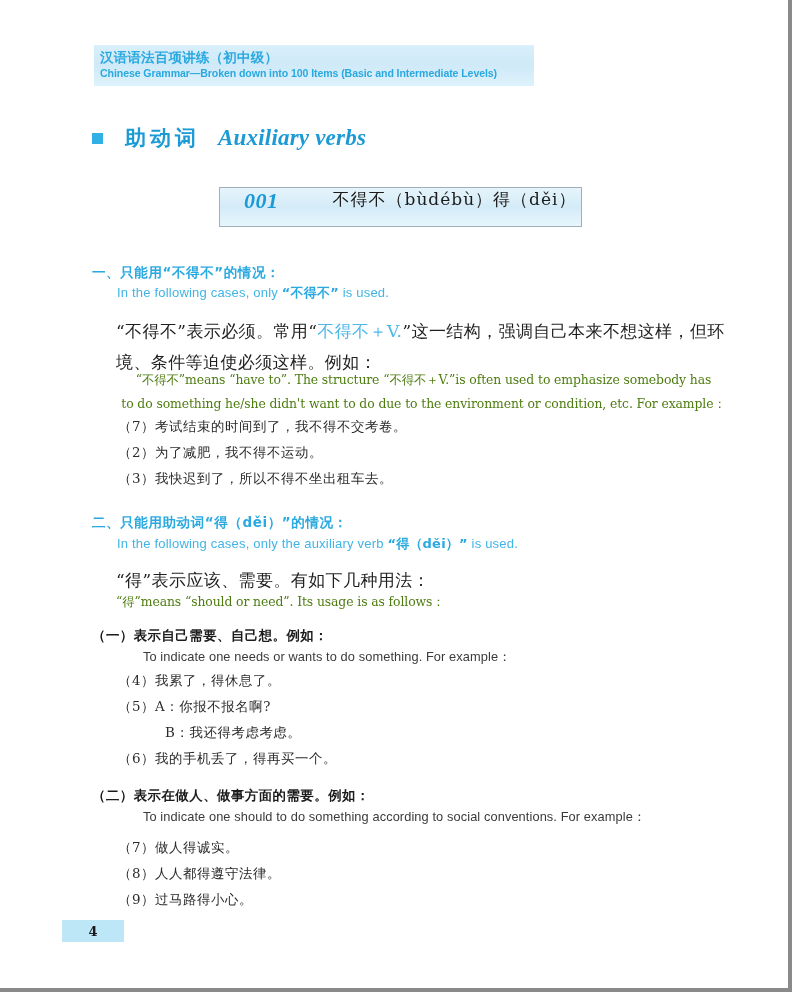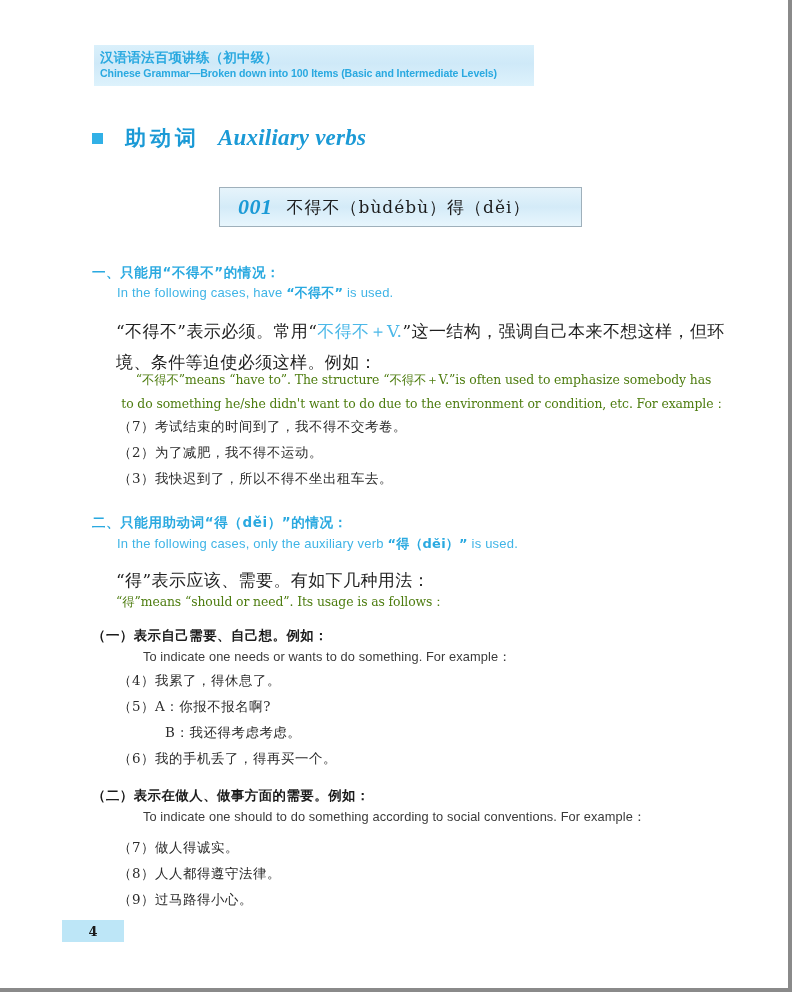--- a/index.html
+++ b/index.html
@@ -93,22 +93,23 @@
   #item-box {
     position: absolute;
     left: 219px;
     top: 187px;
     width: 363px;
     height: 40px;
     box-sizing: border-box;
     border: 1px solid #9fb0bb;
     background: linear-gradient(180deg, #e6f4fb 0%, #d4ebf8 50%, #e8f6fd 100%);
     display: flex;
-    align-items: center;
-    padding-left: 18px;
+    align-items: flex-start;
+    padding-left: 24px;
+    gap: 40px;
   }
   .item-num {
     font-family: "Liberation Serif", serif;
     font-style: italic;
     font-weight: bold;
     font-size: 22px;
     color: #1b9ad6;
     letter-spacing: 0.5px;
     margin-right: 14px;
   }
@@ -228,21 +229,21 @@
 
   <div id="item-box">
     <span class="item-num">001</span>
     <span class="item-title">不得不（bùdébù）得（děi）</span>
   </div>
 
   <div class="blk" style="left:92px; top:262px;">
     <div class="h-cn">一、只能用“不得不”的情况：</div>
   </div>
   <div class="blk" style="left:117px; top:283px;">
-    <div class="h-en"><span>In the following cases, have </span><span class="cjk">“不得不”</span><span> is used.</span></div>
+    <div class="h-en"><span>In the following cases, only </span><span class="cjk">“不得不”</span><span> is used.</span></div>
   </div>
 
   <div class="blk" style="left:116px; top:316px; width:610px;">
     <div class="p-cn"><span>“不得不”表示必须。常用“</span><span class="hl">不得不＋V.</span><span>”这一结构，强调自己本来不想这样，但环</span></div>
     <div class="p-cn">境、条件等迫使必须这样。例如：</div>
   </div>
 
   <div class="blk" style="left:116px; top:368px; width:615px;">
     <div class="p-en">“不得不”means “have to”. The structure “不得不＋V.”is often used to emphasize somebody has</div>
     <div class="p-en">to do something he/she didn't want to do due to the environment or condition, etc. For example：</div>

